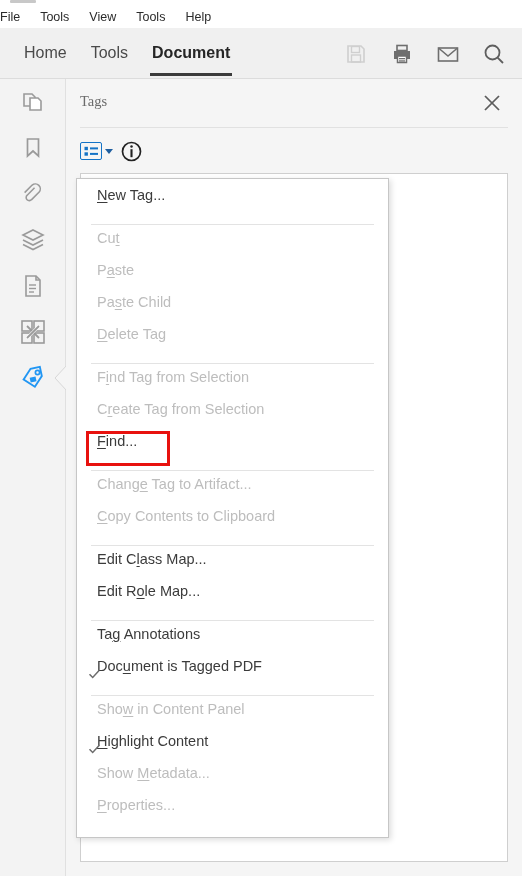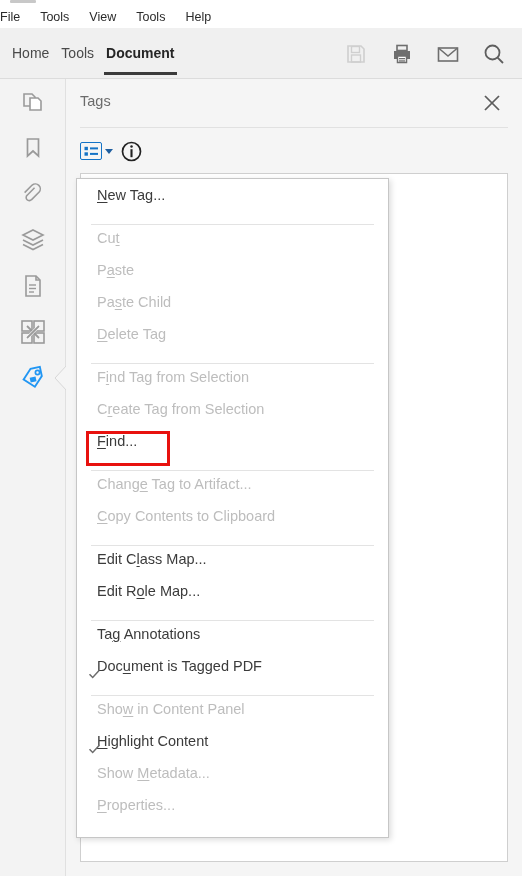--- a/index.html
+++ b/index.html
@@ -65,24 +65,24 @@
   }
   .ribbon-tabs {
     position: absolute;
     left: 0; top: 0;
     height: 51px;
     display: flex;
     align-items: center;
   }
   .rtab {
     position: relative;
-    font-size: 14px;
+    font-size: 16px;
     color: #4a4a4a;
     padding: 0 0 2px 0;
-    margin-left: 12px;
+    margin-left: 24px;
     cursor: default;
     white-space: nowrap;
   }
   .rtab.active {
     color: #262626;
     font-weight: bold;
   }
   .rtab.active .underline {
     position: absolute;
     left: -2px;
@@ -146,20 +146,21 @@
     position: absolute;
     left: 0; top: 0;
     right: 0;
     height: 48px;
   }
   .panel-title {
     position: absolute;
     left: 14px; top: 14px;
     font-size: 14.5px;
     color: #6b6b6b;
+    font-family: Liberation Serif, serif;
   }
   .panel-close {
     position: absolute;
     right: 18px; top: 12px;
     width: 24px; height: 24px;
     display: flex; align-items: center; justify-content: center;
   }
   .panel-rule {
     position: absolute;
     left: 14px; right: 14px;

